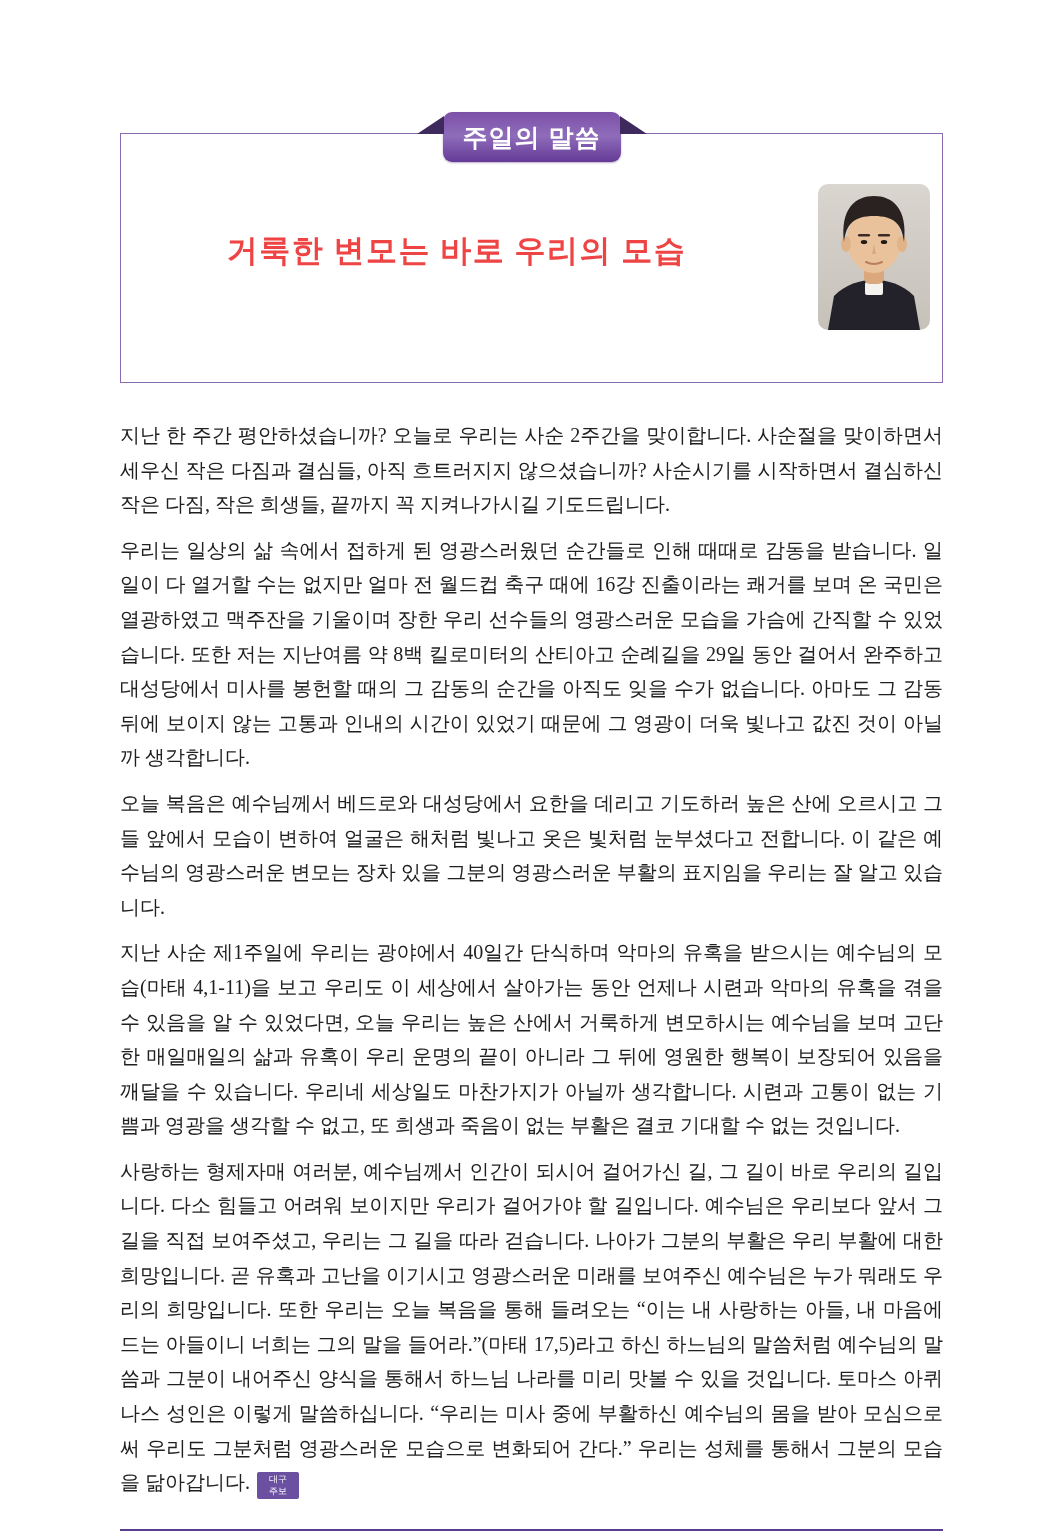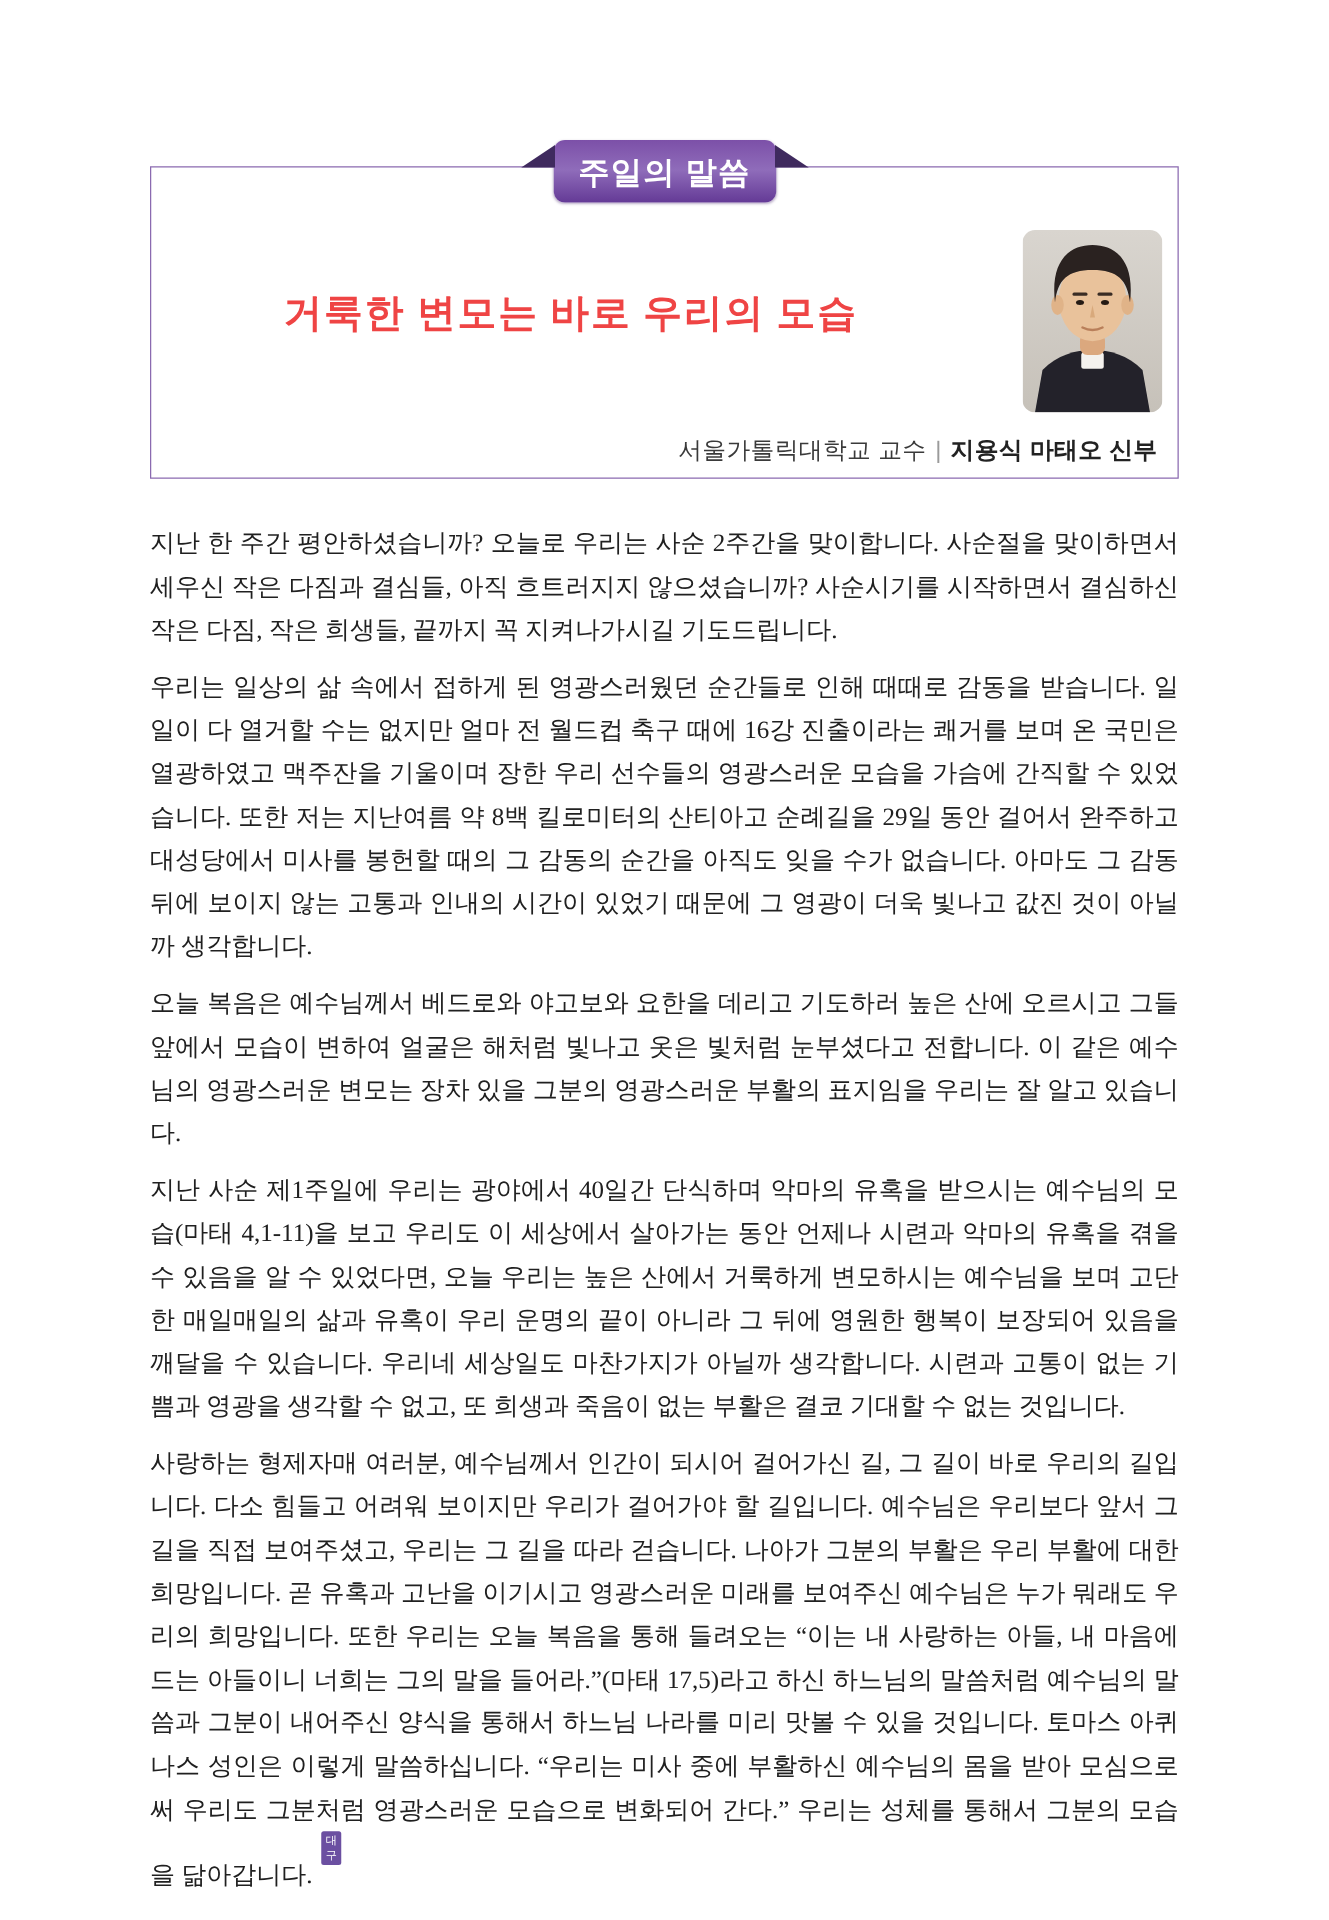--- a/index.html
+++ b/index.html
@@ -77,21 +77,21 @@
   .article-body{
     margin-top:35px;
     font-size:20px;
     line-height:34.6px;
     text-align:justify;
     color:#202020;
   }
   .article-body p{margin:0 0 11px 0;}
   .end-mark{
     display:inline-block;
-    width:16px;height:27px;
+    width:42px;height:27px;
     background:#6b4fa1;
     color:#ffffff;
     font-family:"Liberation Sans","DejaVu Sans",sans-serif;
     font-size:9px;line-height:12px;
     text-align:center;
     vertical-align:-5px;
     margin-left:7px;
     border-radius:2px;
     padding-top:1px;box-sizing:border-box;
   }
@@ -153,29 +153,26 @@
         <rect x="60" y="50" width="12" height="2.5" rx="1.2" fill="#3a2c24"></rect>
 
         <ellipse cx="46" cy="58" rx="3.2" ry="2" fill="#241a14"></ellipse>
         <ellipse cx="66" cy="58" rx="3.2" ry="2" fill="#241a14"></ellipse>
 
         <path d="M56 60 L54 70 L58 70 Z" fill="#d8a97c"></path>
         <path d="M48 78 Q56 82 64 78" stroke="#b97f5a" stroke-width="2" fill="none" stroke-linecap="round"></path>
       </svg>
     </div>
 
-    <div class="author-line">
-      <span>서울가톨릭대학교 교수</span><span class="sep">|</span><span class="name">지용식 마태오 신부</span>
-    </div>
   </div>
 
   <div class="article-body">
     <p>지난 한 주간 평안하셨습니까? 오늘로 우리는 사순 2주간을 맞이합니다. 사순절을 맞이하면서 세우신 작은 다짐과 결심들, 아직 흐트러지지 않으셨습니까? 사순시기를 시작하면서 결심하신 작은 다짐, 작은 희생들, 끝까지 꼭 지켜나가시길 기도드립니다.</p>
     <p>우리는 일상의 삶 속에서 접하게 된 영광스러웠던 순간들로 인해 때때로 감동을 받습니다. 일일이 다 열거할 수는 없지만 얼마 전 월드컵 축구 때에 16강 진출이라는 쾌거를 보며 온 국민은 열광하였고 맥주잔을 기울이며 장한 우리 선수들의 영광스러운 모습을 가슴에 간직할 수 있었습니다. 또한 저는 지난여름 약 8백 킬로미터의 산티아고 순례길을 29일 동안 걸어서 완주하고 대성당에서 미사를 봉헌할 때의 그 감동의 순간을 아직도 잊을 수가 없습니다. 아마도 그 감동 뒤에 보이지 않는 고통과 인내의 시간이 있었기 때문에 그 영광이 더욱 빛나고 값진 것이 아닐까 생각합니다.</p>
-    <p>오늘 복음은 예수님께서 베드로와 야고보와 요한을 데리고 기도하러 높은 산에 오르시고 그들 앞에서 모습이 변하여 얼굴은 해처럼 빛나고 옷은 빛처럼 눈부셨다고 전합니다. 이 같은 예수님의 영광스러운 변모는 장차 있을 그분의 영광스러운 부활의 표지임을 우리는 잘 알고 있습니다.</p>
+    <p>오늘 복음은 예수님께서 베드로와 대성당에서 요한을 데리고 기도하러 높은 산에 오르시고 그들 앞에서 모습이 변하여 얼굴은 해처럼 빛나고 옷은 빛처럼 눈부셨다고 전합니다. 이 같은 예수님의 영광스러운 변모는 장차 있을 그분의 영광스러운 부활의 표지임을 우리는 잘 알고 있습니다.</p>
     <p>지난 사순 제1주일에 우리는 광야에서 40일간 단식하며 악마의 유혹을 받으시는 예수님의 모습(마태 4,1-11)을 보고 우리도 이 세상에서 살아가는 동안 언제나 시련과 악마의 유혹을 겪을 수 있음을 알 수 있었다면, 오늘 우리는 높은 산에서 거룩하게 변모하시는 예수님을 보며 고단한 매일매일의 삶과 유혹이 우리 운명의 끝이 아니라 그 뒤에 영원한 행복이 보장되어 있음을 깨달을 수 있습니다. 우리네 세상일도 마찬가지가 아닐까 생각합니다. 시련과 고통이 없는 기쁨과 영광을 생각할 수 없고, 또 희생과 죽음이 없는 부활은 결코 기대할 수 없는 것입니다.</p>
     <p><span>사랑하는 형제자매 여러분, 예수님께서 인간이 되시어 걸어가신 길, 그 길이 바로 우리의 길입니다. 다소 힘들고 어려워 보이지만 우리가 걸어가야 할 길입니다. 예수님은 우리보다 앞서 그 길을 직접 보여주셨고, 우리는 그 길을 따라 걷습니다. 나아가 그분의 부활은 우리 부활에 대한 희망입니다. 곧 유혹과 고난을 이기시고 영광스러운 미래를 보여주신 예수님은 누가 뭐래도 우리의 희망입니다. 또한 우리는 오늘 복음을 통해 들려오는 “이는 내 사랑하는 아들, 내 마음에 드는 아들이니 너희는 그의 말을 들어라.”(마태 17,5)라고 하신 하느님의 말씀처럼 예수님의 말씀과 그분이 내어주신 양식을 통해서 하느님 나라를 미리 맛볼 수 있을 것입니다. 토마스 아퀴나스 성인은 이렇게 말씀하십니다. “우리는 미사 중에 부활하신 예수님의 몸을 받아 모심으로써 우리도 그분처럼 영광스러운 모습으로 변화되어 간다.” 우리는 성체를 통해서 그분의 모습을 닮아갑니다.</span><span class="end-mark"><span>대구</span><span>주보</span></span></p>
   </div>
 
   <div class="page-footer">
     <span class="page-footer-label">② 사순 제2주일</span>
   </div>
 
 </div>
 

